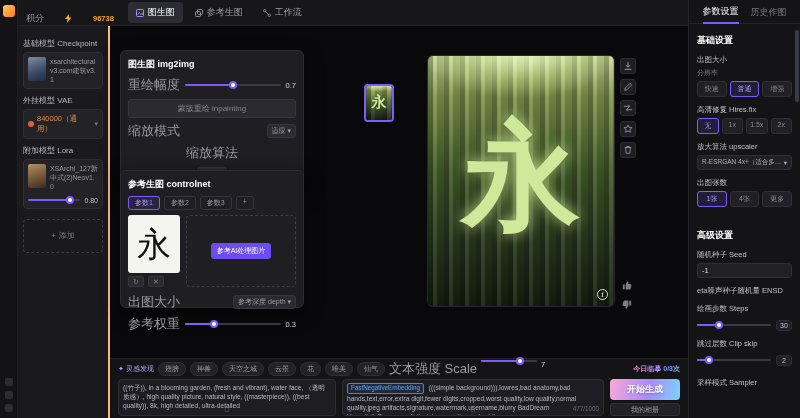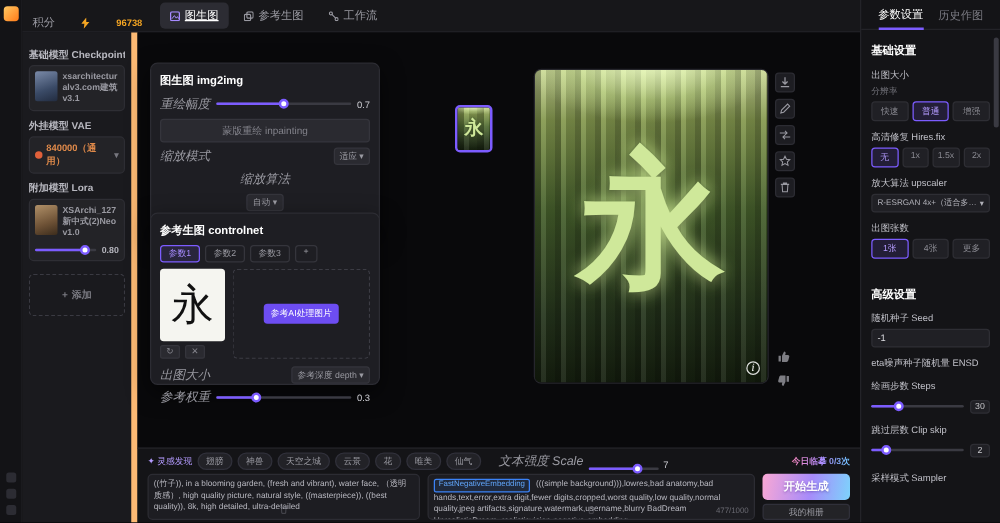--- a/index.html
+++ b/index.html
@@ -10,25 +10,25 @@
   .rail { position:absolute; left:0; top:0; width:18px; height:418px; background:#131316; border-right:1px solid #1e1e22; }
   .logo { width:12px; height:12px; border-radius:3px; background:linear-gradient(135deg,#ffc963,#ff7a18); margin:5px auto 0; }
   .rail-bottom { position:absolute; bottom:6px; left:0; width:18px; display:flex; flex-direction:column; gap:5px; align-items:center; }
   .rail-dot { width:8px; height:8px; border-radius:2px; background:#2c2c33; }
 
   
   .topbar { position:absolute; left:18px; top:0; width:670px; height:26px; background:#17171a; border-bottom:1px solid #232328; display:flex; align-items:center; padding:0 8px; }
   .credits { display:flex; align-items:center; gap:21px; font-size:9px; color:#9a9aa2; margin-right:14px; white-space:nowrap;margin-top:12px; }
   .credits .val { color:#f5a623; font-weight:bold; }
   .top-tab { display:flex; align-items:center; gap:4px; font-size:9px; color:#9a9aa2; padding:4px 8px; border-radius:4px; margin-right:4px; white-space:nowrap; cursor:pointer; }
-  .top-tab.active { background:#2c2c33; color:#ffffff;text-decoration:underline; }
+  .top-tab.active { background:#2c2c33; color:#ffffff; }
   .top-tab svg { display:block; }
 
   
-  .models { position:absolute; left:18px; top:26px; width:92px; height:392px; background:#1a1a1e; border-right:5px solid #fdba74; padding:6px 5px;font-weight:bold; }
+  .models { position:absolute; left:18px; top:26px; width:92px; height:392px; background:#1a1a1e; border-right:2px solid #fdba74; padding:6px 5px; }
   .sec-label { font-size:8px; color:#b8b8c0; margin:6px 0 3px; white-space:nowrap; overflow:hidden; }
   .model-card { background:#232327; border:1px solid #2e2e34; border-radius:4px; padding:4px; display:flex; gap:4px; }
   .thumb-sm { width:18px; height:24px; border-radius:2px; flex:none; }
   .thumb-ckpt { background:linear-gradient(160deg,#7a8aa8,#3a4a66 60%,#222c40); }
   .thumb-lora { background:linear-gradient(160deg,#b09068,#6e5236 60%,#3c2c1c); }
   .model-name { font-size:7px; color:#9a9aa2; line-height:1.3; word-break:break-all; }
   .vae-select { display:flex; align-items:center; gap:3px; background:#232327; border:1px solid #2e2e34; border-radius:4px; padding:4px; font-size:7.5px; color:#e08a4a; cursor:pointer; }
   .vae-dot { width:6px; height:6px; border-radius:50%; background:#e0603a; flex:none; }
   .vae-caret { margin-left:auto; color:#77777f; font-size:7px; }
   .lora-card { display:block; }
@@ -39,21 +39,21 @@
 
   
   .stage { position:absolute; left:110px; top:26px; width:578px; height:332px; background:#09090b; }
 
   
   .panel { position:absolute; background:#1e1e23; border:1px solid #2c2c33; border-radius:6px; box-shadow:0 6px 18px rgba(0,0,0,.55); padding:7px; font-size:8px; }
   #p-img2img { left:120px; top:50px; width:184px; height:140px; }
   #p-cnet { left:120px; top:170px; width:184px; height:138px; }
   .panel-title { font-size:9px; color:#ffffff; font-weight:bold; margin-bottom:5px; }
   .row { display:flex; align-items:center; gap:5px; margin-top:4px; }
-  .row-label { color:#9a9aa2; font-size:10px; white-space:nowrap;font-style:italic; }
+  .row-label { color:#9a9aa2; font-size:13px; white-space:nowrap; }
   .slider { position:relative; height:2px; background:#3a3a42; border-radius:1px; flex:1; cursor:pointer; }
   .slider .fill { position:absolute; left:0; top:0; height:100%; background:#7c5cff; border-radius:1px; }
   .slider .knob { position:absolute; top:-3px; width:8px; height:8px; background:#fff; border:2px solid #7c5cff; border-radius:50%; transform:translateX(-50%); }
   .val { font-size:7.5px; color:#d0d0d6; }
   .ghost-btn { margin-top:5px; width:100%; background:#2a2a30; border:1px solid #35353c; border-radius:3px; color:#83838b; font-size:8px; text-align:center; padding:3px 0; cursor:pointer; }
   .mini-select { background:#2a2a30; border:1px solid #35353c; border-radius:3px; padding:1px 4px; color:#9a9aa2; font-size:7px; cursor:pointer; white-space:nowrap; }
   .upload { margin-top:5px; border:1px dashed #3c3c44; border-radius:4px; height:22px; display:flex; align-items:center; justify-content:center; gap:3px; color:#8a8a92; font-size:8px; cursor:pointer; }
   .upload .link { color:#8f6bff; }
 
   .cn-tabs { display:flex; gap:4px; margin-bottom:5px; }
@@ -102,21 +102,21 @@
   .rp-input { margin-top:3px; background:#202025; border:1px solid #2e2e34; border-radius:3px; padding:2px 4px; font-size:7.5px; color:#dddde2; cursor:text; }
   .rp-slider-row { display:flex; align-items:center; gap:5px; margin-top:6px; }
   .val-box { width:16px; text-align:center; background:#202025; border:1px solid #2e2e34; border-radius:3px; font-size:7px; color:#c8c8cc; padding:1px 0; flex:none; }
   .rp-sb { position:absolute; right:1px; top:30px; width:4px; height:72px; background:#3a3a42; border-radius:2px; }
 
   
   .bottombar { position:absolute; left:110px; top:358px; width:578px; height:60px; background:#141417; border-top:1px solid #232328; padding:3px 8px; }
   .mini-row { height:14px; display:flex; align-items:center; gap:4px; font-size:7px; }
   .lead-chip { color:#b49bff; display:flex; align-items:center; gap:2px; white-space:nowrap; cursor:pointer; }
   .tag { background:#222227; border:1px solid #30303a; border-radius:8px; padding:1px 6px; color:#9a9aa2; white-space:nowrap; cursor:pointer; }
-  .scale-group { display:flex; align-items:flex-end; gap:4px; margin-left:10px; }
+  .scale-group { display:flex; align-items:flex-start; gap:4px; }
   .scale-group .slider { width:56px; flex:none; }
   .quota { margin-left:auto; font-size:7px; font-weight:bold; background:linear-gradient(90deg,#ff8ac2,#b08bff,#6fc3ff); -webkit-background-clip:text; background-clip:text; color:transparent; white-space:nowrap; }
   .boxes-row { display:flex; gap:6px; margin-top:3px; height:37px; }
   .prompt-box { position:relative; background:#1d1d22; border:1px solid #2c2c33; border-radius:4px; padding:3px 4px 8px; font-size:6.6px; color:#b8b8c0; line-height:1.4; overflow:hidden; cursor:text; }
   .pos { width:218px; }
   .neg { flex:1; }
   .embed-chip { display:inline-block; border:1px solid #3b82f6; color:#60a5fa; background:rgba(59,130,246,.12); border-radius:2px; padding:0 3px; font-size:6.3px; margin-right:3px; }
   .counter { position:absolute; right:4px; bottom:1px; font-size:6.3px; color:#6a6a72; }
   .box-trash { position:absolute; left:50%; transform:translateX(-50%); bottom:0px; opacity:.7; cursor:pointer; }
   .gen-col { width:70px; display:flex; flex-direction:column; gap:3px; flex:none; }

